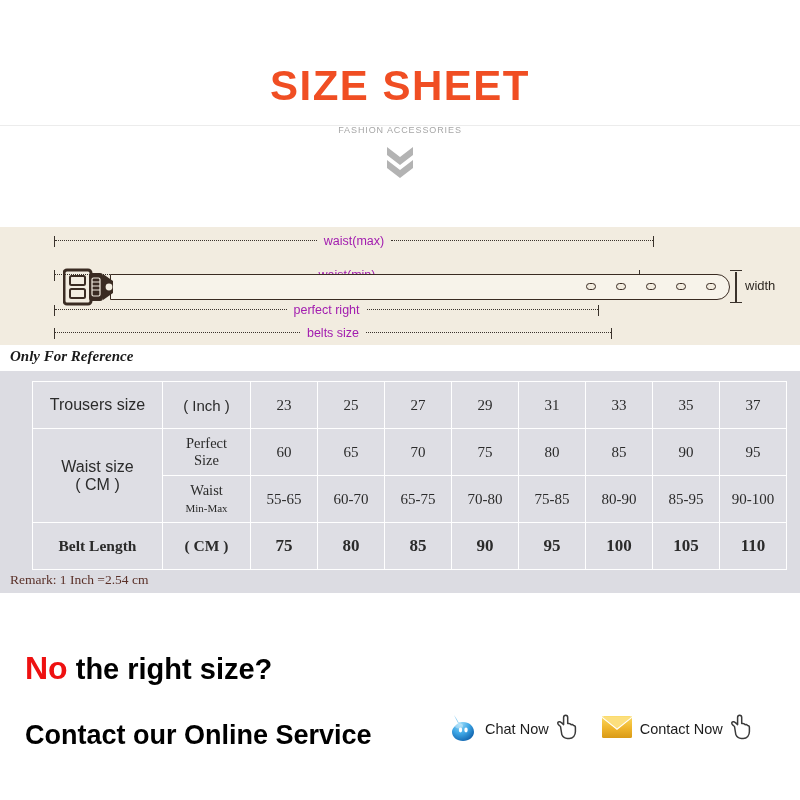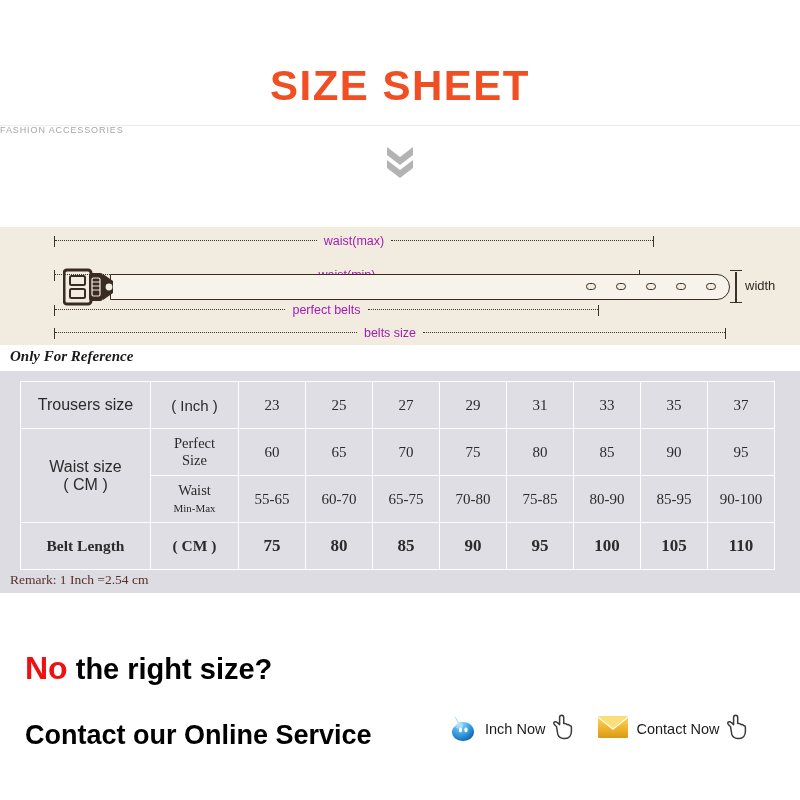--- a/index.html
+++ b/index.html
@@ -37,20 +37,21 @@
     font-weight: bold;
     font-size: 42px;
     letter-spacing: 1.5px;
     color: #f04e23;
     line-height: 48px;
   }
   .subtitle {
     position: absolute;
     left: 0; top: 124px;
     width: 800px;
+    text-align: center;
     font-family: "Liberation Sans", sans-serif;
     font-size: 9px;
     letter-spacing: 0.9px;
     color: #a6a6a6;
     line-height: 12px;
   }
   .chevrons {
     position: absolute;
     left: 0; top: 146px;
     width: 800px;
@@ -156,21 +157,21 @@
 
   
   .table-block {
     position: absolute;
     left: 0; top: 371px;
     width: 800px; height: 222px;
     background: #dcdce2;
   }
   table.size-table {
     position: absolute;
-    left: 20px; top: 10px;
+    left: 32px; top: 10px;
     width: 622px;
     border-collapse: collapse;
     table-layout: fixed;
   }
   table.size-table td {
     border: 1.5px solid #ffffff;
     background: #dedee4;
     text-align: center;
     vertical-align: middle;
     color: #2b2b2b;
@@ -335,26 +336,26 @@
 <div class="width-ind">
   <div class="wcap" style="top:0px;"></div>
   <div class="wstem"></div>
   <div class="wcap" style="top:32px;"></div>
 </div>
 <div class="width-label">width</div>
 
 <div class="dim-row" style="left:54px; top:303px; width:545px;">
   <div class="dim-cap"></div>
   <div class="dim-line"></div>
-  <div class="dim-label">perfect belts</div>
-  <div class="dim-line"></div>
-  <div class="dim-cap"></div>
-</div>
-
-<div class="dim-row" style="left:54px; top:326px; width:672px;">
+  <div class="dim-label">perfect right</div>
+  <div class="dim-line"></div>
+  <div class="dim-cap"></div>
+</div>
+
+<div class="dim-row" style="left:54px; top:326px; width:558px;">
   <div class="dim-cap"></div>
   <div class="dim-line"></div>
   <div class="dim-label">belts size</div>
   <div class="dim-line"></div>
   <div class="dim-cap"></div>
 </div>
 
 <div class="ref-note">Only For Reference</div>
 
 <div class="table-block">
@@ -458,21 +459,21 @@
             <stop offset="55%" stop-color="#3ea7e6"></stop>
             <stop offset="100%" stop-color="#1366b0"></stop>
           </radialGradient>
         </defs>
         <path d="M4 3 C4 3 8 9 9 11 C5 13 2 17 2 20 C2 25 7 29 13 29 C19 29 24 25 24 20 C24 14 19 10 13 10 C11 10 9 10 8 11 L4 3 Z" fill="url(#chatg)"></path>
         <ellipse cx="10.5" cy="18" rx="1.7" ry="2.4" fill="#ffffff"></ellipse>
         <ellipse cx="16" cy="18" rx="1.7" ry="2.4" fill="#ffffff"></ellipse>
         <ellipse cx="9" cy="14" rx="4" ry="2.4" fill="#ffffff" opacity="0.35"></ellipse>
       </svg>
     </span>
-    <span class="contact-text">Inch Now</span>
+    <span class="contact-text">Chat Now</span>
     <span>
       <svg width="24" height="28" viewBox="0 0 24 28">
         <path d="M5.5 13.5 C3.2 11.8 2.2 10.2 3 9.2 C3.9 8.1 5.6 8.8 7.3 10.4
                  L8.6 11.6 L8.6 4.6 C8.6 3.2 9.6 2.3 10.7 2.3 C11.8 2.3 12.7 3.2 12.7 4.6
                  L12.7 10.4 L13.9 10.4 C15 10.4 15.8 11 16.1 11.7 C16.8 11.4 18 11.6 18.5 12.5
                  C19.4 12.5 20.4 13.2 20.4 14.6 L20.4 18.6 C20.4 22.4 18 25.4 14.2 25.4
                  L12.4 25.4 C9.6 25.4 7.8 23.8 6.8 21.5 Z" fill="#ffffff" stroke="#3a3a3a" stroke-width="1.5" stroke-linejoin="round"></path>
       </svg>
     </span>
   </div>

